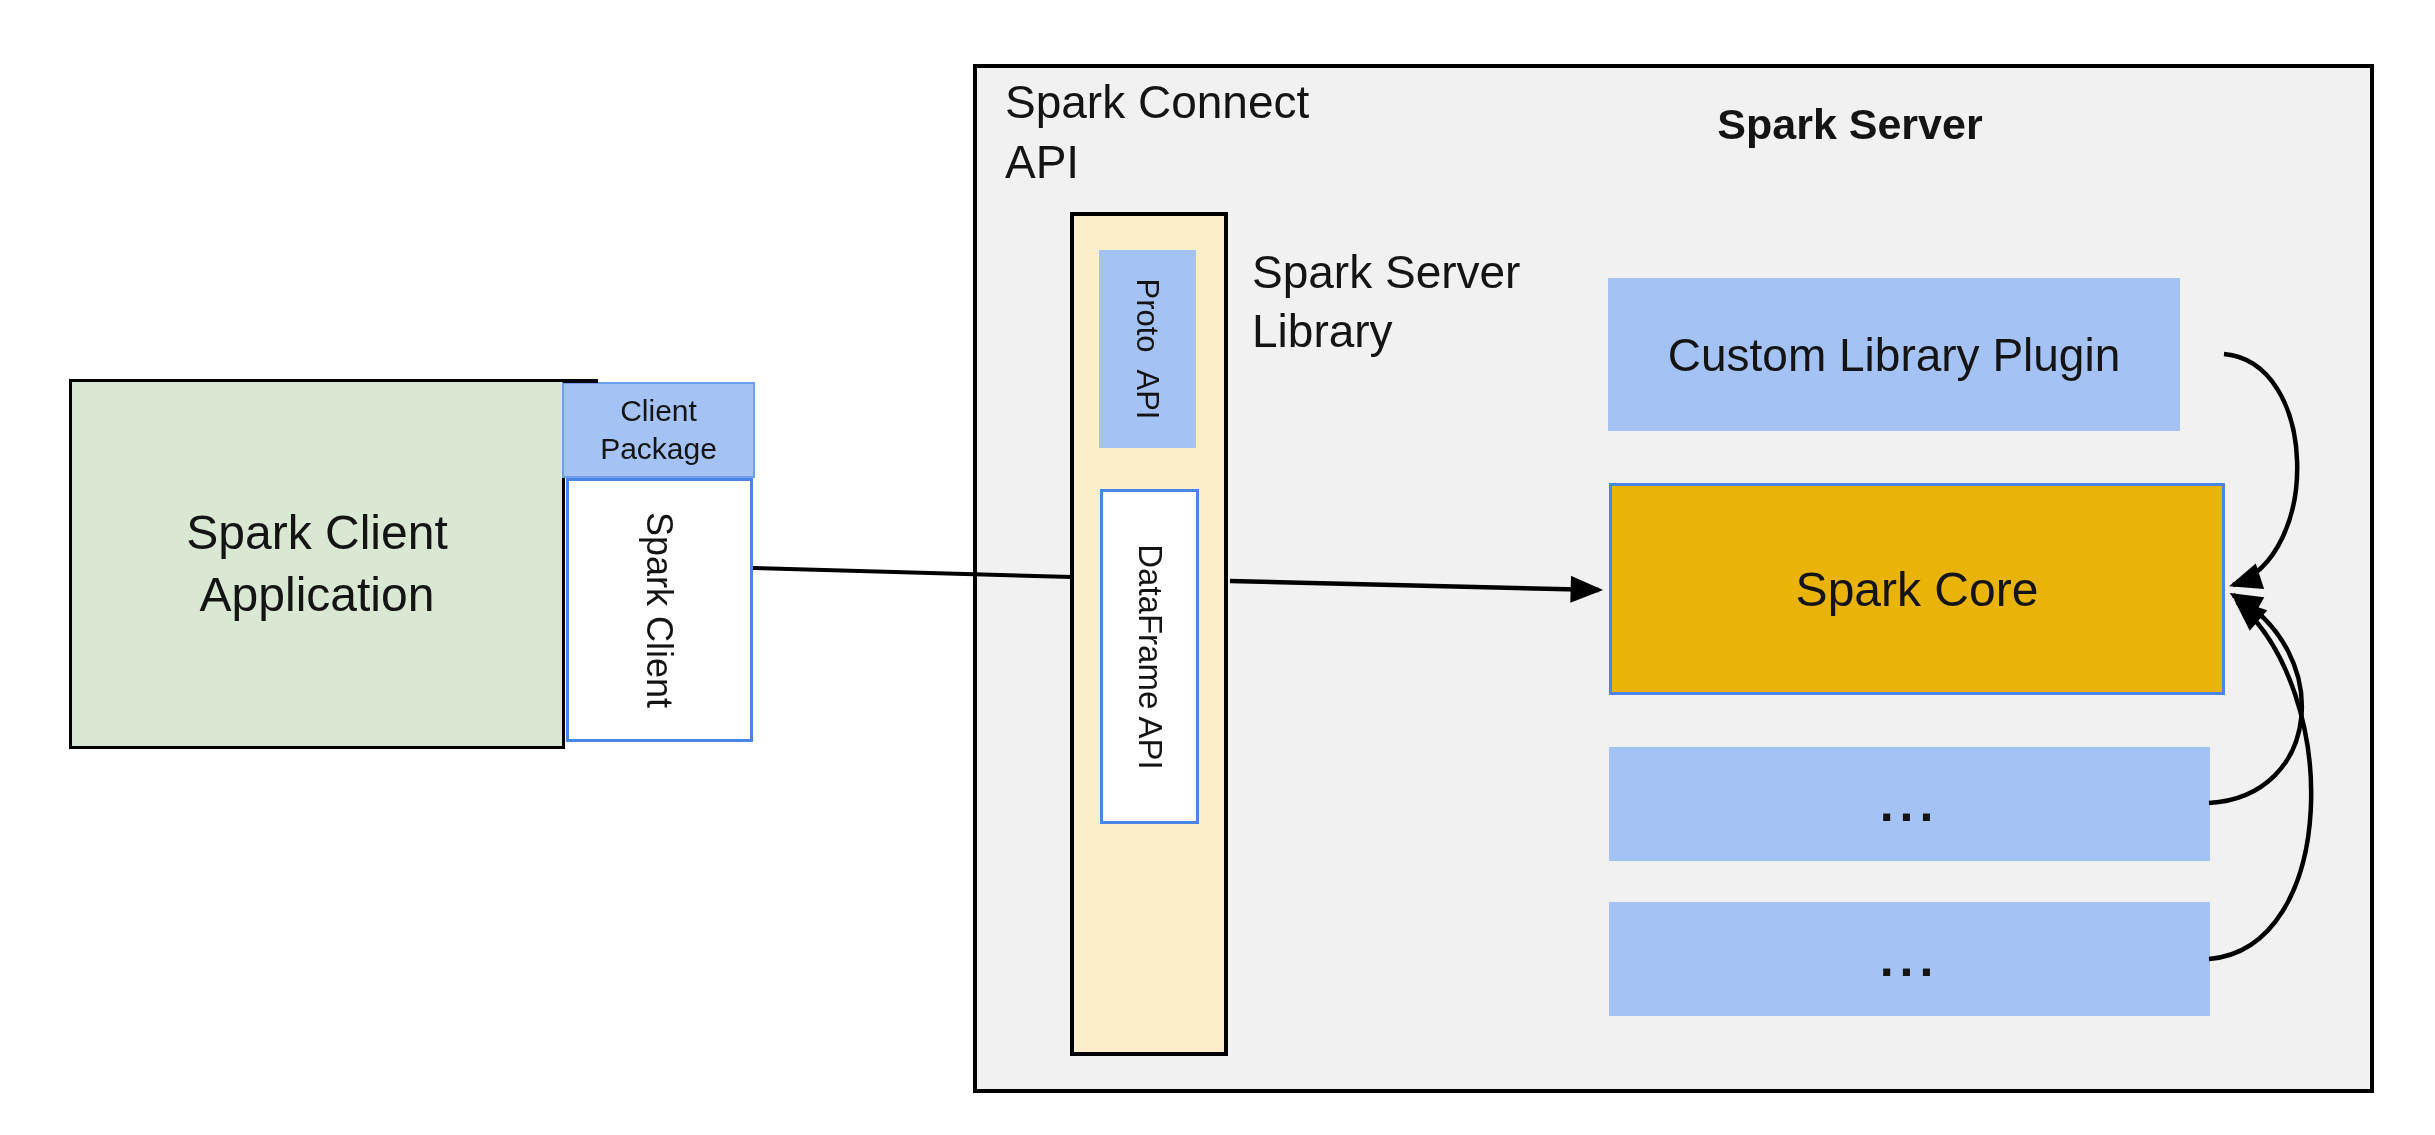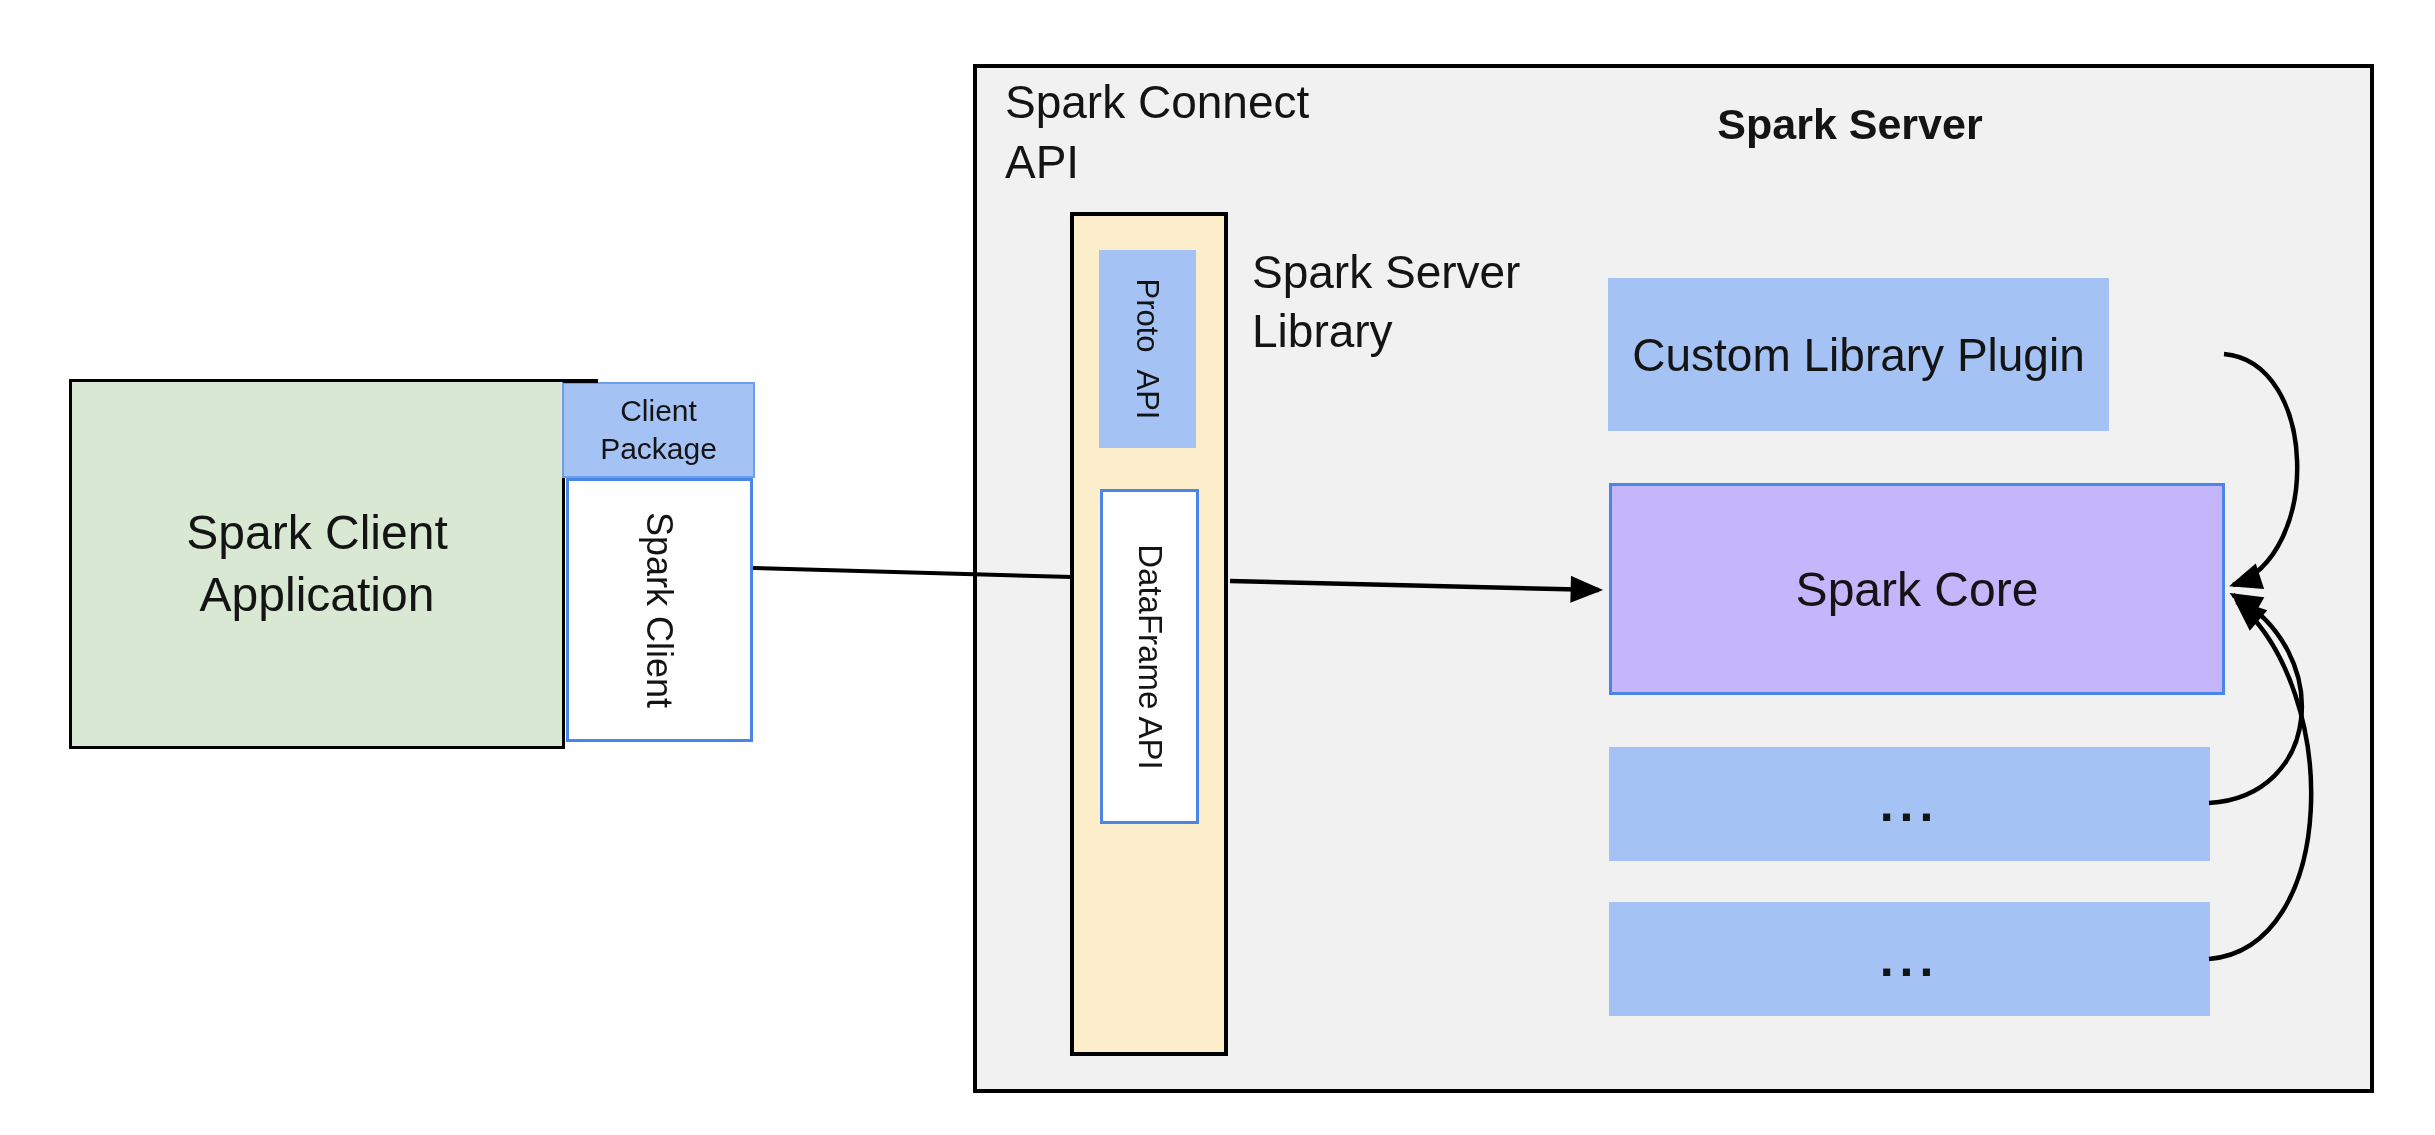--- a/index.html
+++ b/index.html
@@ -30,22 +30,22 @@
     background:var(--yellow-fill,#fdeecb);border:4px solid var(--line,#000);}
   .proto-box{left:1099px;top:250px;width:97px;height:198px;background:var(--blue-fill,#a4c2f4);}
   .dataframe-box{left:1100px;top:489px;width:99px;height:335px;
     background:#fff;border:3px solid var(--blue-border,#4a86e8);}
   .vtext{transform:rotate(90deg);white-space:nowrap;}
   .spark-client-vtext{font-size:36px;}
   .proto-vtext{font-size:31px;word-spacing:10px;}
   .dataframe-vtext{font-size:33px;}
 
   
-  .plugin-box{left:1608px;top:278px;width:501px;height:153px;background:var(--blue-fill,#a4c2f4);font-size:46px;}
-  .core-box{left:1609px;top:483px;width:616px;height:212px;background:#c4b5fd;
+  .plugin-box{left:1608px;top:278px;width:572px;height:153px;background:var(--blue-fill,#a4c2f4);font-size:46px;}
+  .core-box{left:1609px;top:483px;width:616px;height:212px;background:#eab308;
     border:3px solid var(--blue-border,#4a86e8);font-size:48px;}
   .more-box-1{left:1609px;top:747px;width:601px;height:114px;background:var(--blue-fill,#a4c2f4);}
   .more-box-2{left:1609px;top:902px;width:601px;height:114px;background:var(--blue-fill,#a4c2f4);}
   .dots{font-size:50px;font-weight:700;letter-spacing:6px;line-height:50px;}
 
   
   .connect-title{left:1005px;top:72px;width:310px;font-size:46px;line-height:60px;text-align:left;}
   .server-title{left:1705px;top:100px;width:290px;font-size:43px;font-weight:700;text-align:center;}
   .library-label{left:1252px;top:243px;width:420px;font-size:46px;line-height:59px;text-align:left;}
 

